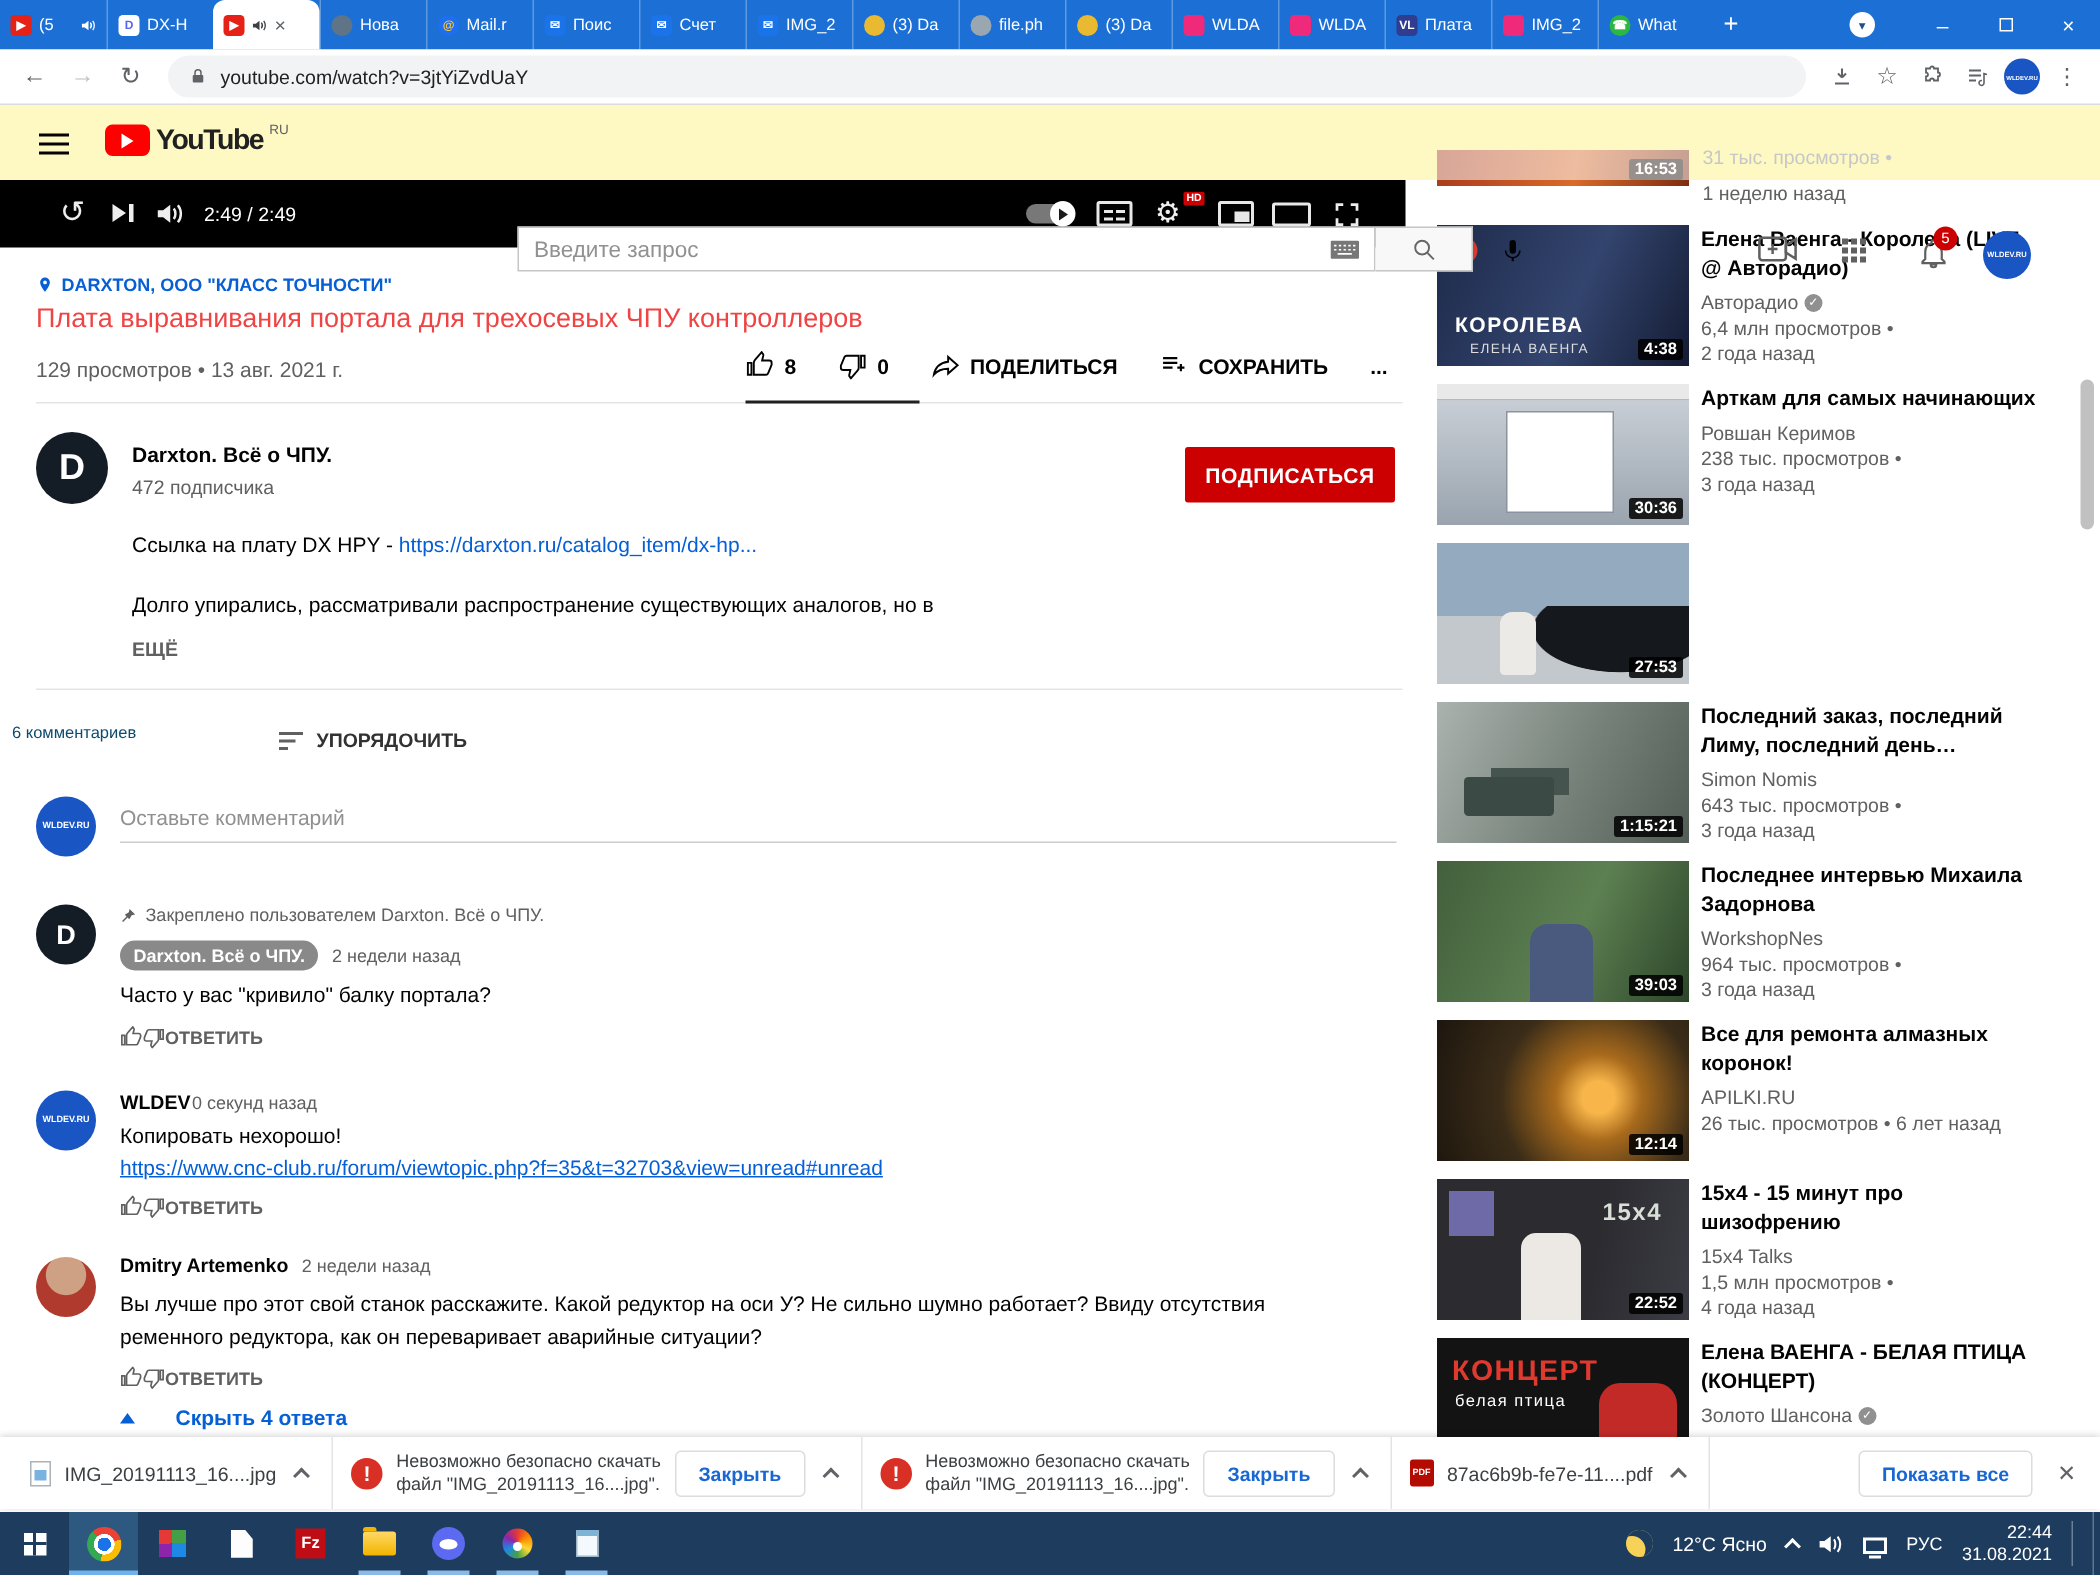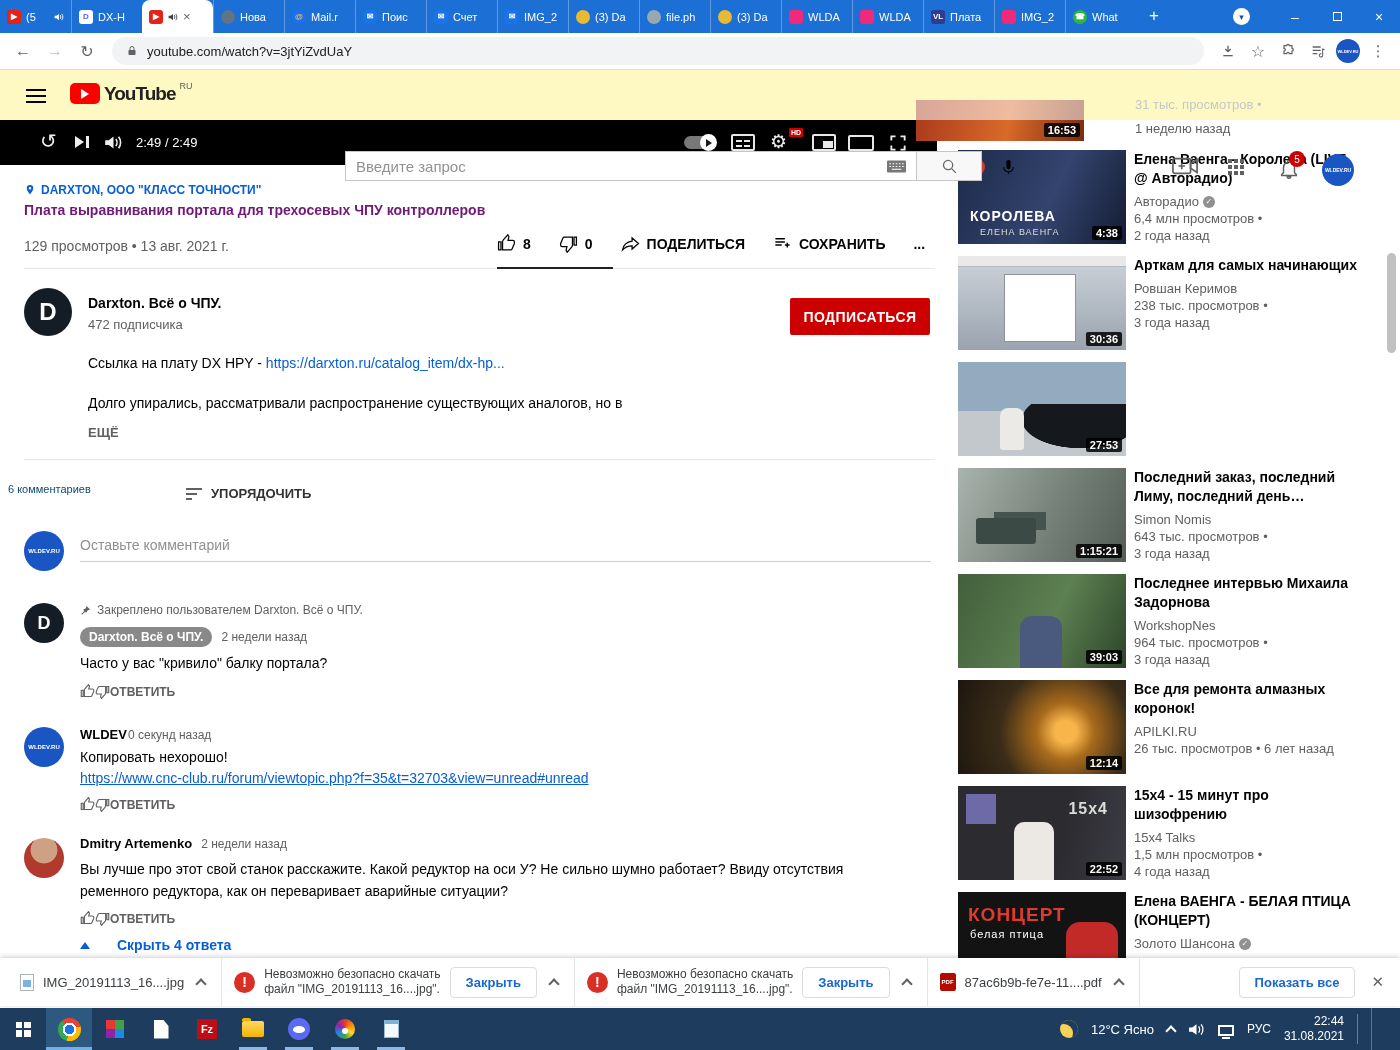--- a/index.html
+++ b/index.html
@@ -59,21 +59,21 @@
 #p-autoplay i b{width:0;height:0;border-left:6px solid #1a1a1a;border-top:4px solid transparent;border-bottom:4px solid transparent}
 .p-cc{width:24px;height:17px;border:2px solid #e8e8e8;border-radius:2px;position:relative}
 .p-cc::after{content:"";position:absolute;left:3px;top:4px;width:6px;height:2px;background:#e8e8e8;box-shadow:8px 0 0 #e8e8e8,0 5px 0 #e8e8e8,8px 5px 0 #e8e8e8}
 #p-hd{position:absolute;left:789px;top:8px;background:#c00;color:#fff;font-size:7px;font-weight:bold;padding:1px 2px;border-radius:1px}
 .p-mini{width:24px;height:17px;border:2px solid #e8e8e8;border-radius:2px;position:relative}
 .p-mini::after{content:"";position:absolute;right:1px;bottom:1px;width:10px;height:7px;background:#e8e8e8}
 .p-theater{width:26px;height:16px;border:2px solid #e8e8e8;border-radius:2px}
 
 .abs{position:absolute}
 #loc-link{left:24px;top:183px;display:flex;gap:5px;align-items:center;color:#065fd4;font-size:12px;font-weight:bold}
-#v-title{left:24px;top:202px;font-size:14px;font-weight:bold;color:#701a75;width:900px}
+#v-title{left:24px;top:202px;font-size:18px;font-weight:normal;color:#ef4444;width:900px}
 #v-meta{left:24px;top:238px;font-size:14px;color:#606060}
 #v-actions{left:497px;top:234px;display:flex;align-items:center;gap:28px;color:#030303}
 .act{display:flex;align-items:center;gap:7px;font-size:14px;font-weight:bold;color:#030303}
 .act .cnt{font-weight:bold}
 #divider1{left:24px;top:268px;width:911px;height:1px;background:#e5e5e5}
 #ul-black{left:497px;top:267px;width:116px;height:2px;background:#212121}
 #ch-avatar{left:24px;top:288px;width:48px;height:48px}
 .av{border-radius:50%;display:flex;align-items:center;justify-content:center}
 .av-dark{background:#141d26;color:#fff;font-weight:bold}
 .av-blue{background:#1a55c4;color:#fff;font-weight:bold}
@@ -144,21 +144,21 @@
 .t6{background:radial-gradient(circle at 64% 55%,#f8b54a 0 9%,#a86a1c 24%,#3a2c18 55%,#1d160e 100%)}
 .t7{background:linear-gradient(100deg,#2b2b30 0 62%,#3c3c44)}
 .t7::before{content:"";position:absolute;left:8px;top:8px;width:30px;height:30px;background:#6e6aa8}
 .t7::after{content:"";position:absolute;left:56px;bottom:0;width:40px;height:58px;border-radius:10px 10px 0 0;background:#ece9e4}
 .t7 .tlA{left:auto;right:18px;bottom:auto;top:14px;color:#d7dfd7;font-size:16px}
 .t8{background:#131313}
 .t8::after{content:"";position:absolute;right:8px;bottom:0;width:52px;height:64px;border-radius:14px 14px 0 0;background:#c22a28}
 .t8 .tlA{left:10px;bottom:auto;top:12px;color:#e03a2f;font-size:19px}
 .t8 .tlB{left:12px;bottom:auto;top:36px;color:#fff;font-size:11px}
 
-#sb-partial-thumb{position:absolute;left:916px;top:100px;width:168px;height:41px;z-index:6;background:linear-gradient(100deg,#a93a1c,#d96a2a 55%,#7e2c10);overflow:hidden}
+#sb-partial-thumb{position:absolute;left:958px;top:100px;width:168px;height:24px;z-index:6;background:linear-gradient(100deg,#a93a1c,#d96a2a 55%,#7e2c10);overflow:hidden}
 #sb-partial-thumb .veil{position:absolute;left:0;top:0;width:100%;height:20px;background:rgba(255,255,255,.55)}
 #sb-partial-views{position:absolute;left:1135px;top:97px;z-index:6;font-size:13px;color:#c7c7c7}
 #sb-partial-age{position:absolute;left:1135px;top:121px;z-index:6;font-size:13px;color:#606060}
 
 #scroll-thumb{position:absolute;left:1387px;top:253px;width:9px;height:100px;border-radius:5px;background:#c1c1c1;z-index:6}
 
 #downloads{position:absolute;left:0;top:958px;width:1400px;height:48px;background:#fff;box-shadow:0 -1px 5px rgba(0,0,0,.2);display:flex;align-items:center;z-index:7;padding-left:8px}
 .dl-item{display:flex;align-items:center;height:48px;padding:16px 12px;border-right:1px solid #e4e4e4;gap:9px}
 .dl-label{font-size:13px;color:#3c4043;white-space:nowrap}
 .dl-warn-ic{width:21px;height:21px;border-radius:50%;background:#d93025;color:#fff;font-size:14px;font-weight:bold;display:flex;align-items:center;justify-content:center;flex:none}
@@ -182,21 +182,21 @@
 .ic-libreoffice{width:15px;height:19px;background:#fdfdfd;clip-path:polygon(0 0,64% 0,100% 34%,100% 100%,0 100%)}
 .ic-filezilla{width:20px;height:20px;background:#bf0d15;color:#fff;font-size:11px;font-weight:bold;text-align:center;line-height:20px}
 .ic-filezilla::after{content:"Fz"}
 .ic-explorer{width:22px;height:16px;border-radius:2px;background:linear-gradient(#ffd966,#f3b400);position:relative}
 .ic-explorer::before{content:"";position:absolute;top:-3px;left:0;width:9px;height:3px;background:#f3b400;border-radius:2px 2px 0 0}
 .ic-discord{width:22px;height:22px;border-radius:50%;background:#5b6af0;position:relative}
 .ic-discord::after{content:"";position:absolute;left:5px;top:8px;width:12px;height:7px;border-radius:50% 50% 45% 45%;background:#fff}
 .ic-paint{width:20px;height:20px;border-radius:50%;background:conic-gradient(#e53935,#fb8c00,#fdd835,#43a047,#1e88e5,#8e24aa,#e53935);position:relative}
 .ic-paint::after{content:"";position:absolute;left:7px;top:9px;width:6px;height:6px;border-radius:50%;background:#fff}
 .ic-notepad{width:15px;height:18px;background:#f4f9fd;border:1px solid #9db8cc;border-top:4px solid #7fb3d5}
-#tray{margin-left:auto;display:flex;align-items:center;gap:13px;padding-right:24px;color:#fff}
+#tray{margin-left:auto;display:flex;align-items:center;gap:13px;padding-right:0;color:#fff}
 .ic-moon{width:18px;height:18px;border-radius:50%;background:#f7d158;box-shadow:inset -5px 4px 0 0 #1d3c5e}
 #tray .wx{font-size:13px}
 .chev-up-w{width:8px;height:8px;border-left:2px solid #fff;border-top:2px solid #fff;transform:rotate(45deg);margin-top:3px}
 .ic-net{width:16px;height:11px;border:2px solid #fff;position:relative;margin-top:2px}
 .ic-net::after{content:"";position:absolute;left:2px;bottom:-5px;width:8px;height:2px;background:#fff}
 #tray .lang{font-size:12px}
 #tray .clock{font-size:12px;line-height:15px;text-align:right}
 #tray .sep{width:1px;height:30px;background:rgba(255,255,255,.35)}
 #show-desktop{width:5px;height:42px;border-left:1px solid rgba(255,255,255,.3)}
 </style>

